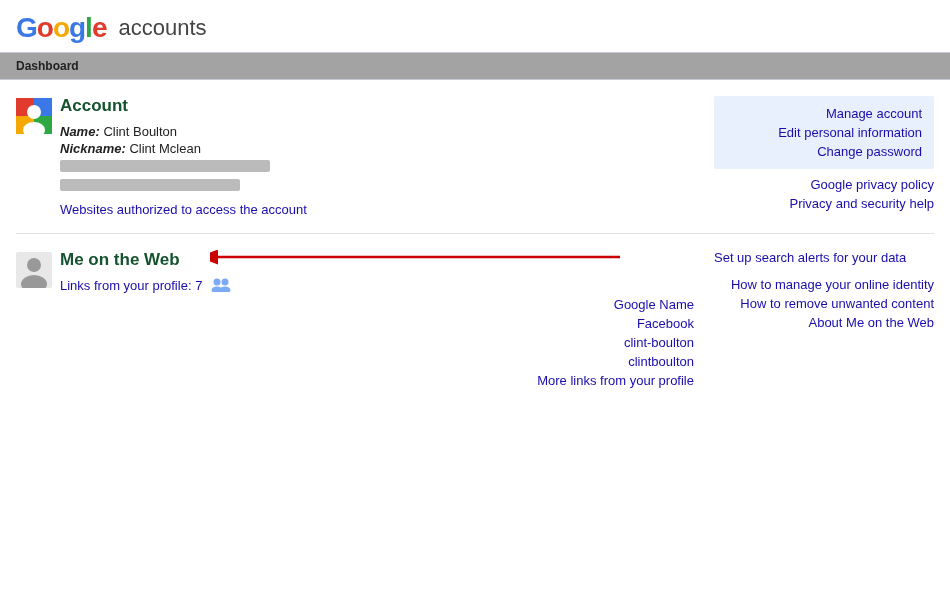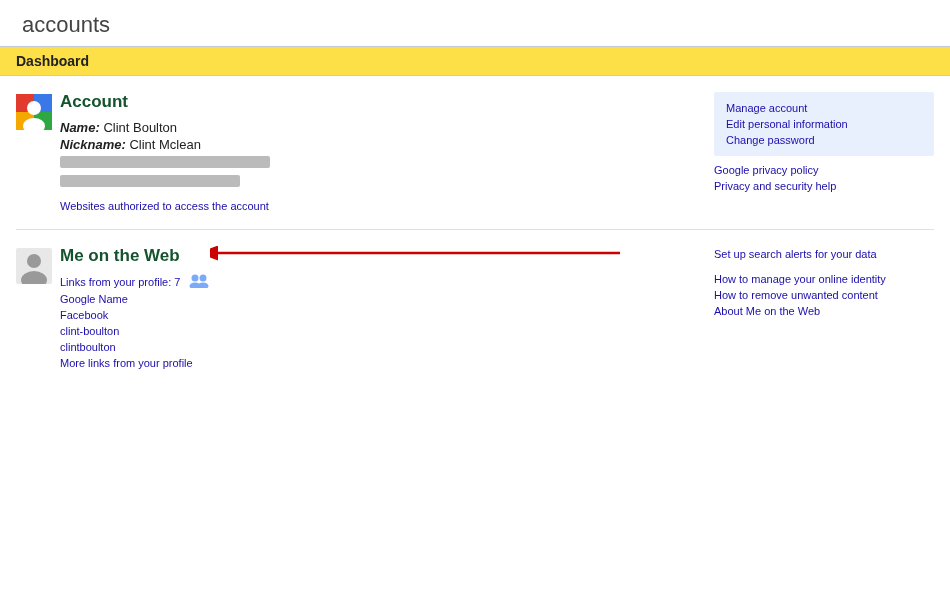--- a/index.html
+++ b/index.html
@@ -30,25 +30,25 @@
     .google-logo .g5 { color: #2ea842; }
     .google-logo .g6 { color: #e03b2c; }
     .header-title {
       font-size: 22px;
       font-weight: normal;
       color: #444;
     }
 
     
     .dashboard-bar {
-      background: #fde047;
+      background: #a3a3a3;
       border-top: 1px solid #c5c9d3;
       border-bottom: 1px solid #c5c9d3;
       padding: 6px 16px;
-      font-size: 14px;
+      font-size: 12px;
       font-weight: bold;
       color: #222;
       margin-bottom: 0;
     }
 
     
     .main {
       padding: 0 16px;
     }
 
@@ -96,21 +96,22 @@
       height: 12px;
       user-select: none;
     }
     .blurred-line {
       margin-bottom: 4px;
     }
 
     a {
       color: #1a0dab;
       text-decoration: none;
-      font-size: 11px;
+      font-size: 13px;
+      text-align: right;
     }
 
     .link-block {
       background: #e8f0fe;
       padding: 10px 12px;
       margin-bottom: 8px;
       border-radius: 2px;
     }
     .link-block a {
       display: block;
@@ -168,20 +169,23 @@
       position: absolute;
       top: -8px;
       left: 150px;
       pointer-events: none;
     }
   </style>
 </head>
 <body>
 
 <div class="header">
+  <div class="google-logo">
+    <span class="g1">G</span><span class="g2">o</span><span class="g3">o</span><span class="g4">g</span><span class="g5">l</span><span class="g6">e</span>
+  </div>
   <span style="width:6px;display:inline-block;"></span>
   <span class="header-title">accounts</span>
 </div>
 
 <div class="dashboard-bar">
   <span>Dashboard</span>
 </div>
 
 <div class="main">
 

